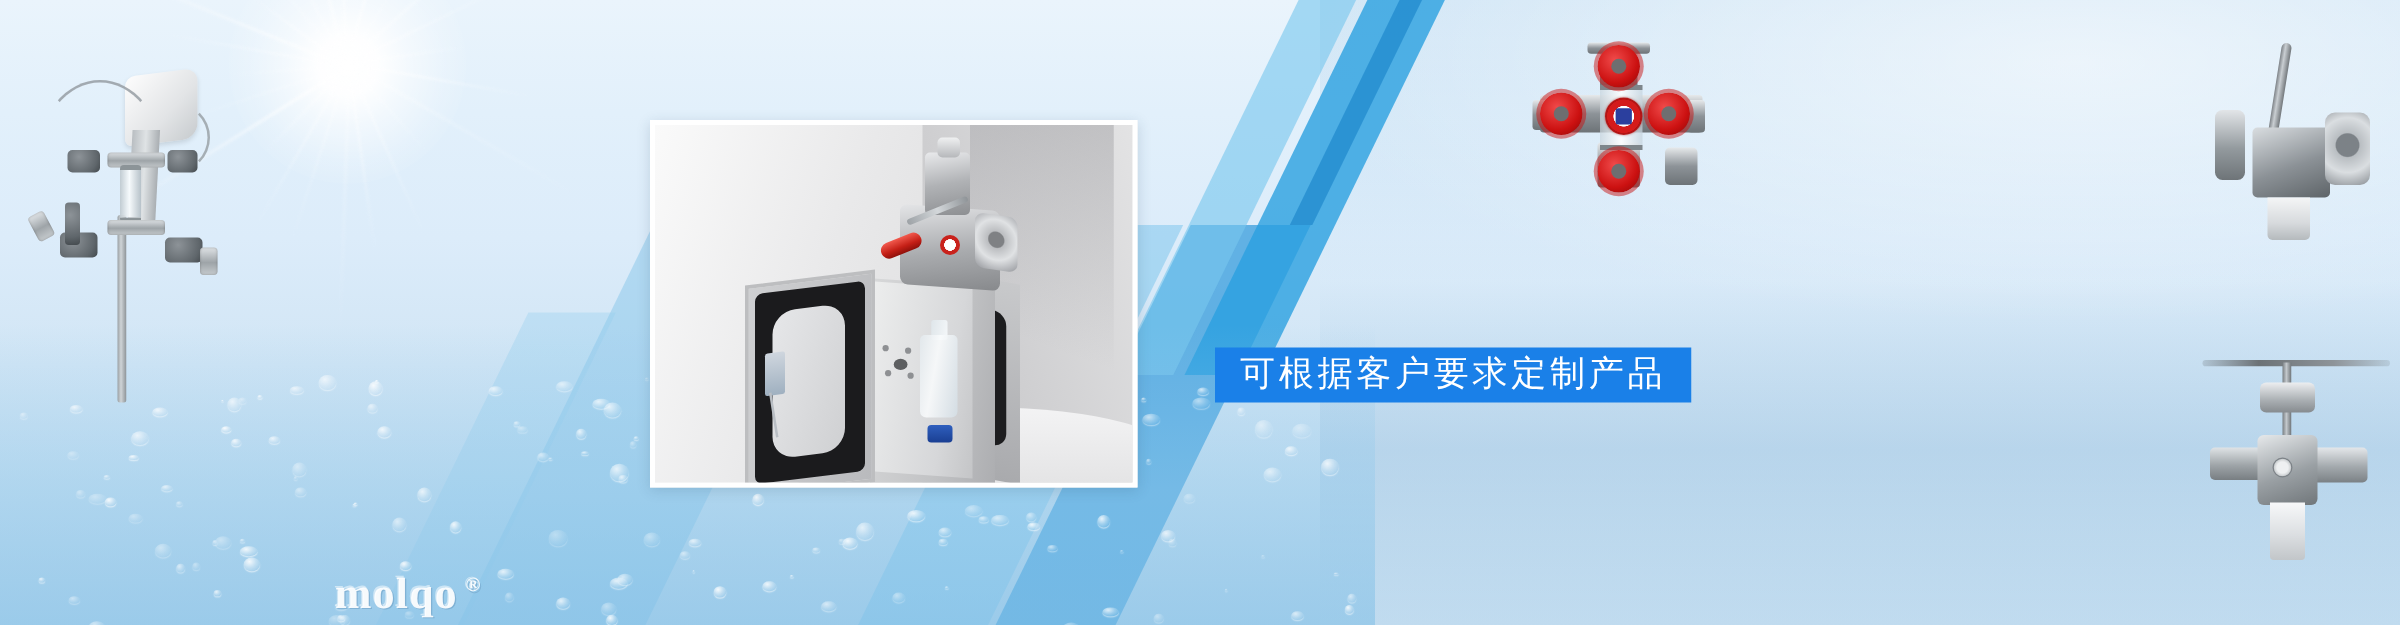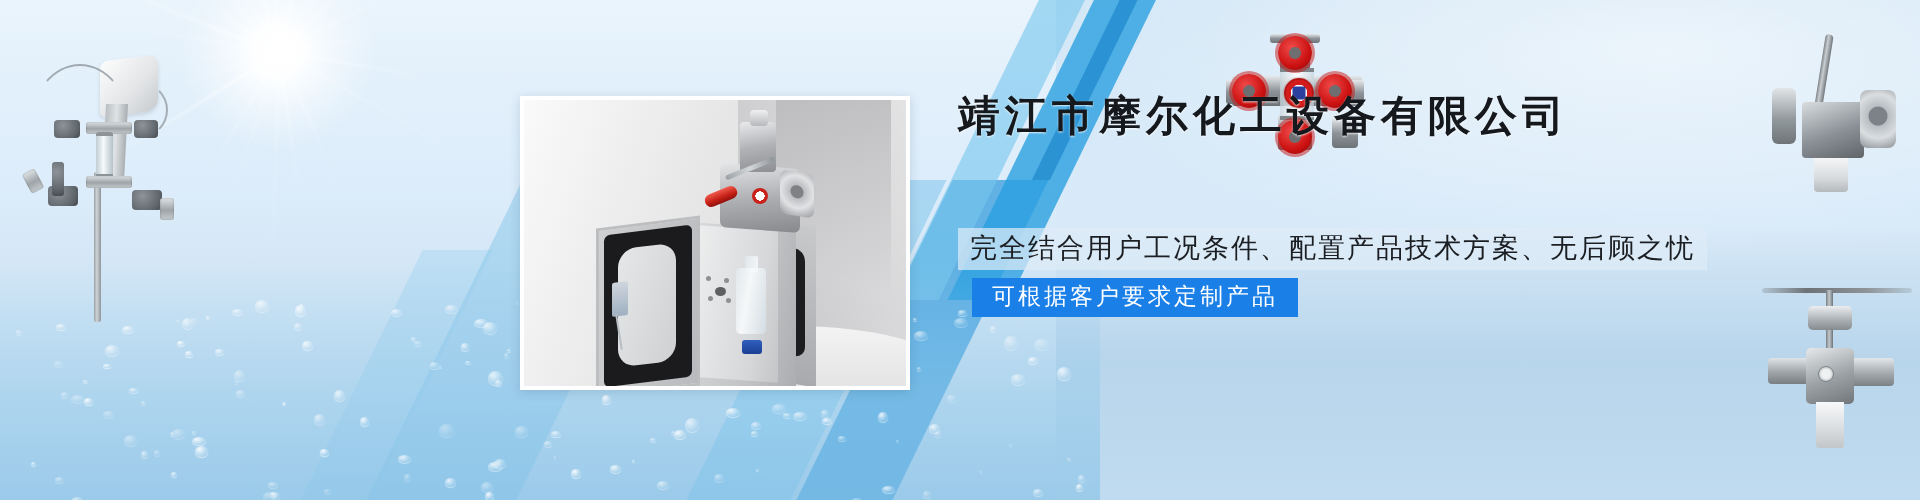--- a/index.html
+++ b/index.html
@@ -378,21 +378,21 @@
     font-size:27px; font-weight:400; letter-spacing:2px;
     padding:6px 12px;
     white-space:nowrap;
     line-height:1.1;
   }
 
   .tagline-custom {
     position:absolute; left:972px; top:278px;
     background:#1a80e8;
     color:#ffffff;
-    font-size:23px; font-weight:400; letter-spacing:3px;
+    font-size:28px; font-weight:400; letter-spacing:3px;
     padding:7px 20px 9px 20px;
     white-space:nowrap;
     line-height:1;
   }
 
   .fineprint {
     position:absolute; left:958px; top:318px;
     width:438px;
     font-family:"Liberation Serif","DejaVu Serif",serif;
     font-size:9.5px;
@@ -699,23 +699,24 @@
     <div class="nv-stem"></div>
     <div class="nv-cap"></div>
     <div class="nv-port-l"></div>
     <div class="nv-port-r"></div>
     <div class="nv-body"></div>
     <div class="nv-dial"></div>
     <div class="nv-outlet"></div>
   </div>
 
   <div class="text-block">
-    <div class="company-name">靖江市摩尔化工设备有限公司</div>
-
-
-    <div class="tagline-secondary">完全结合用户工况条件、配置产品技术方案、无后顾之忧</div>
+
+
 
     <div class="tagline-custom">可根据客户要求定制产品</div>
 
   </div>
 
+  <div class="watermark">
+    <span>molqo</span><sup>®</sup>
+  </div>
 
 </div>
 
 </body></html>

